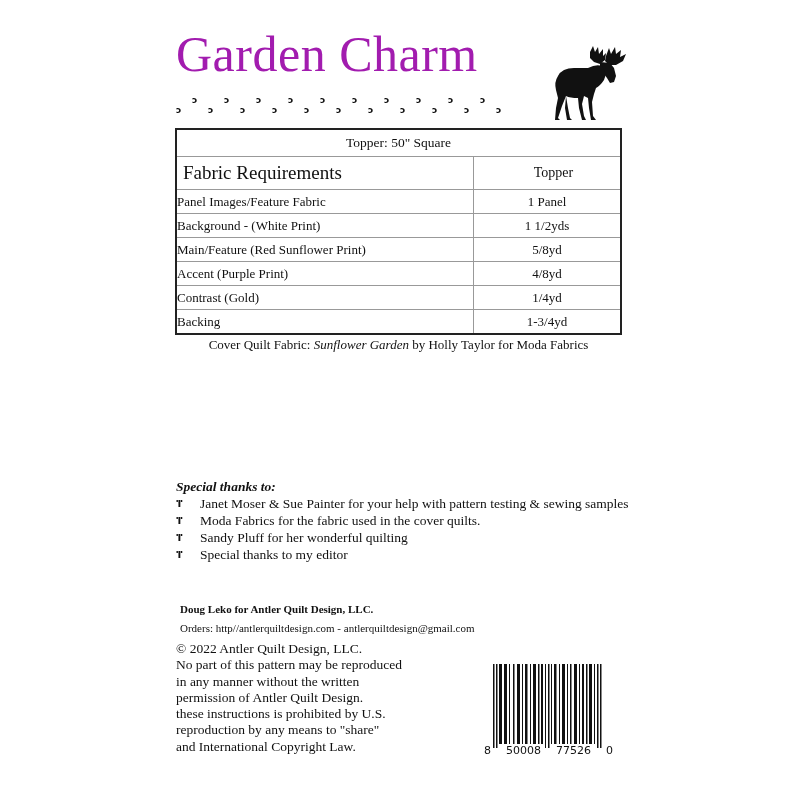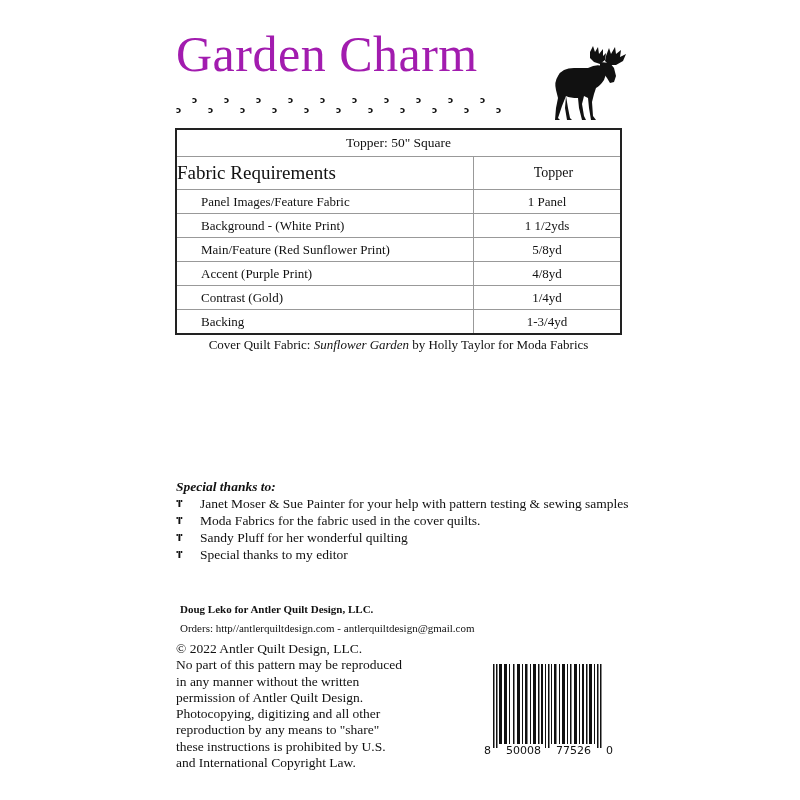--- a/index.html
+++ b/index.html
@@ -11,23 +11,23 @@
 
     .moose { left: 548px; top: 46px; width: 82px; height: 76px; }
 
     .tracks { left: 176px; top: 94px; width: 320px; height: 30px; }
     .track { position: absolute; font-size: 9px; font-weight: bold; font-family: "DejaVu Sans", sans-serif; line-height: 9px; }
 
     .reqtable { left: 175px; top: 128px; width: 447px; border: 2px solid #222; border-collapse: collapse; box-sizing: border-box; }
     .reqtable td { border: 1px solid #999; padding: 0; font-size: 13px; height: 23px; vertical-align: middle; }
     .reqtable tr.cap td { height: 26px; text-align: center; font-size: 13.5px; }
     .reqtable tr.head td { height: 32px; padding-left: 13px; }
-    .reqtable tr.head td.lbl { font-size: 19px; padding-left: 0; }
+    .reqtable tr.head td.lbl { font-size: 19px; padding-left: 6px; }
     .reqtable tr.head td.col { text-align: center; font-size: 14px; }
-    .reqtable td.item { padding-left: 24px; }
+    .reqtable td.item { }
     .reqtable td.amt { width: 133px; text-align: center; }
 
     .credit { left: 175px; top: 337px; width: 447px; text-align: center; font-size: 13px; }
     .credit i { font-style: italic; }
 
     .thanks { left: 176px; top: 478px; width: 470px; }
     .thanks-title { font-size: 13.5px; font-weight: bold; font-style: italic; line-height: 17px; }
     .thanks ul { list-style: none; margin: 0; padding: 0; }
     .thanks li { font-size: 13.5px; line-height: 17px; position: relative; padding-left: 24px; }
     .thanks li .bullet { position: absolute; left: 0; top: 0; font-size: 10px; font-weight: bold; font-family: "DejaVu Sans", sans-serif; }
@@ -137,23 +137,22 @@
 <div class="abs contact">
   <div class="who">Doug Leko for Antler Quilt Design, LLC.</div>
   <div>Orders: http//antlerquiltdesign.com - antlerquiltdesign@gmail.com</div>
 </div>
 
 <div class="abs copyright">
   <div class="head">© 2022 Antler Quilt Design, LLC.</div>
   <div>No part of this pattern may be reproduced</div>
   <div>in any manner without the written</div>
   <div>permission  of Antler Quilt Design.</div>
-  <div>Photocopying, digitizing and all other</div>
+  <div>these instructions is prohibited by U.S.</div>
   <div>reproduction by any means to "share"</div>
-  <div>these instructions is prohibited by U.S.</div>
   <div>and International Copyright Law.</div>
 </div>
 
 <svg class="abs barcode" viewBox="0 0 132 90" preserveAspectRatio="none">
   <g fill="#111">
     <rect x="9" y="0" width="1.5" height="84"></rect>
     <rect x="12" y="0" width="1.5" height="84"></rect>
     <rect x="15" y="0" width="3" height="80"></rect>
     <rect x="20" y="0" width="3" height="80"></rect>
     <rect x="25" y="0" width="1" height="80"></rect>

